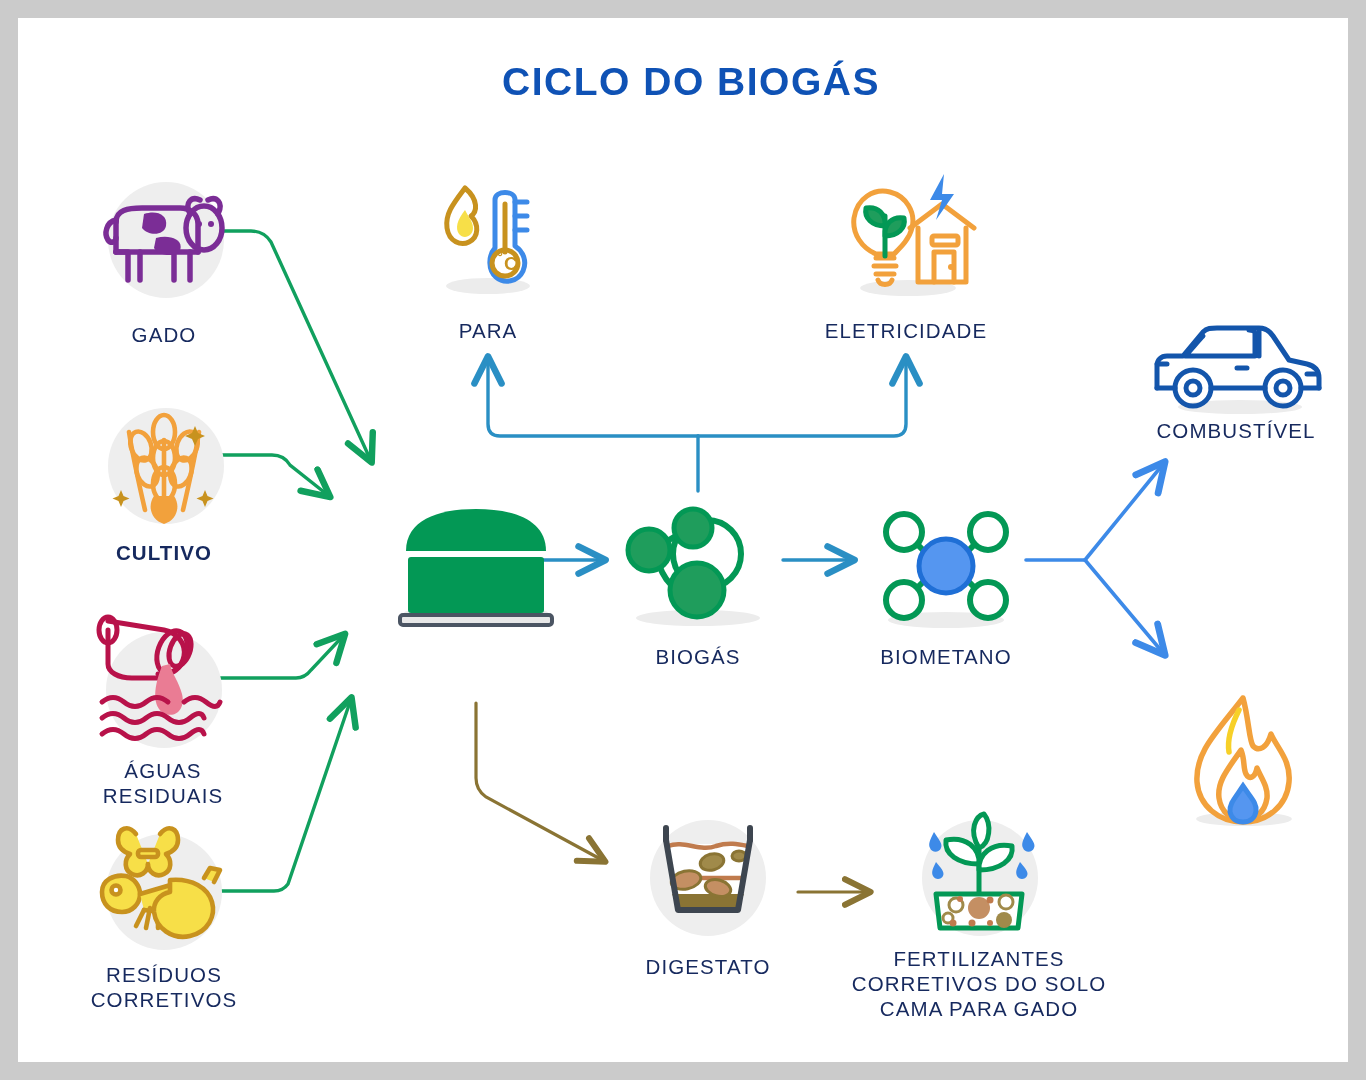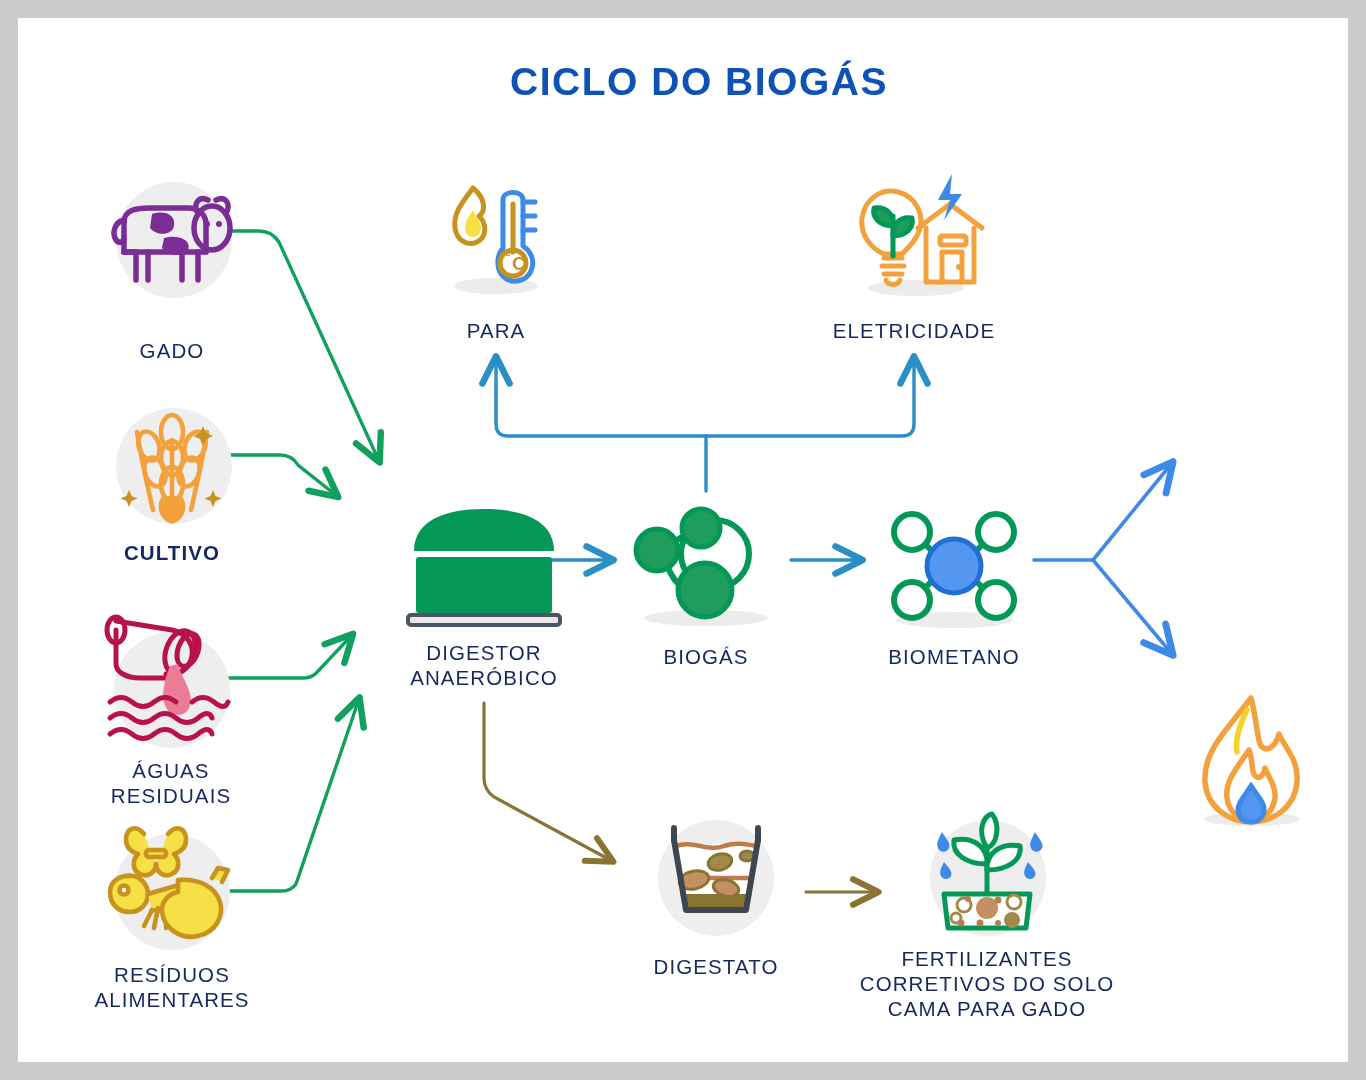--- a/index.html
+++ b/index.html
@@ -8,21 +8,21 @@
     background:#cbcbcb;
     font-family:"Liberation Sans", sans-serif;
     overflow:hidden;
   }
   #canvas{
     position:absolute;
     left:18px;top:18px;
     width:1330px;height:1044px;
     background:#ffffff;
   }
-  #stage{position:absolute;left:16px;top:0;width:1330px;height:1044px;}
+  #stage{position:absolute;left:8px;top:0;width:1330px;height:1044px;}
 
   .title{
     position:absolute;
     left:0;top:42px;width:1330px;
     text-align:center;
     font-size:39px;
     font-weight:bold;
     letter-spacing:1.5px;
     color:#0f52b5;
   }
@@ -117,21 +117,21 @@
             <path d="M96,34 C90,22 98,16 106,20"></path>
             <path d="M124,34 C130,22 122,16 114,20"></path>
             <path d="M22,40 C12,42 10,54 14,60 C17,64 22,62 22,58"></path>
           </g>
           <path d="M50,34 C62,30 74,34 72,46 C70,56 54,56 48,48 Z" fill="#7b2d96"></path>
           <path d="M62,58 C76,54 90,60 86,70 C82,78 64,76 60,68 Z" fill="#7b2d96"></path>
           <circle cx="105" cy="44" r="3" fill="#7b2d96"></circle>
           <circle cx="117" cy="44" r="3" fill="#7b2d96"></circle>
         </svg>
       </div>
-      <div class="label" style="top:152px;margin-top:16px;">GADO</div>
+      <div class="label" style="top:152px;">GADO</div>
     </div>
 
     <div class="node" style="left:38px;top:370px;width:200px;font-weight:bold;">
       <div class="disc" style="left:44px;top:20px;width:116px;height:116px;"></div>
       <div class="icon-wrap" style="height:140px;">
         <svg width="130" height="140" viewBox="0 0 130 140">
           <g fill="none" stroke="#f2a13c" stroke-width="4.6" stroke-linecap="round" stroke-linejoin="round">
             <path d="M65,124 L65,52"></path>
             <path d="M46,122 C40,96 34,70 30,44"></path>
             <path d="M84,122 C90,96 96,70 100,44"></path>
@@ -193,21 +193,21 @@
             <path d="M56,76 L90,66 L84,82 L96,96 L60,92"></path>
             <path d="M60,92 L52,108 M66,90 L62,110 M74,88 L74,110 M82,88 L86,108"></path>
           </g>
           <g fill="#f7df48" stroke="#c8921e" stroke-width="4.6" stroke-linecap="round" stroke-linejoin="round">
             <path d="M86,62 C108,60 124,70 128,84 C132,98 124,114 106,118 C88,122 72,110 70,94 C69,84 76,76 86,74 Z"></path>
             <path d="M120,60 L126,50 L136,52 L130,64"></path>
           </g>
         </svg>
       </div>
       <div class="label" style="top:144px;">RESÍDUOS
-ALIMENTARES</div>
+CORRETIVOS</div>
     </div>
 
     <div class="node" style="left:372px;top:146px;width:180px;">
       <div class="shadow" style="left:48px;top:114px;width:84px;height:16px;"></div>
       <div class="icon-wrap" style="height:136px;">
         <svg width="130" height="130" viewBox="0 0 130 130">
           <g fill="none" stroke="#c8921e" stroke-width="5" stroke-linecap="round" stroke-linejoin="round">
             <path d="M42,18 C30,34 22,44 24,58 C26,72 38,76 46,72 C56,67 56,54 48,46 C54,42 56,30 42,18 Z"></path>
           </g>
           <path d="M42,40 C34,50 32,58 36,64 C41,70 50,66 50,58 C50,52 46,48 42,40 Z" fill="#f7df48"></path>
@@ -257,22 +257,20 @@
 
     <div class="node" style="left:330px;top:482px;width:240px;">
       <div class="shadow" style="left:48px;top:106px;width:144px;height:14px;"></div>
       <div class="icon-wrap" style="height:128px;">
         <svg width="180" height="125" viewBox="0 0 180 125">
           <path d="M20,48 C20,18 50,6 90,6 C130,6 160,18 160,48 Z" fill="#039855"></path>
           <rect x="22" y="54" width="136" height="56" rx="3" fill="#039855"></rect>
           <rect x="14" y="112" width="152" height="10" rx="3" fill="#e8e8e8" stroke="#4b5563" stroke-width="4"></rect>
         </svg>
       </div>
-      <div class="label" style="top:140px;">DIGESTOR
-ANAERÓBICO</div>
     </div>
 
     <div class="node" style="left:582px;top:482px;width:180px;">
       <div class="shadow" style="left:28px;top:110px;width:124px;height:16px;"></div>
       <div class="icon-wrap" style="height:130px;">
         <svg width="150" height="128" viewBox="0 0 150 128">
           <g fill="none" stroke="#039855" stroke-width="6">
             <circle cx="84" cy="52" r="34"></circle>
             <path d="M36,44 L56,32"></path>
             <path d="M34,56 C40,80 54,90 64,92"></path>
@@ -297,20 +295,39 @@
             <circle cx="117" cy="30" r="18"></circle>
             <circle cx="33" cy="98" r="18"></circle>
             <circle cx="117" cy="98" r="18"></circle>
           </g>
           <circle cx="75" cy="64" r="27" fill="#5596f0" stroke="#1f6fd6" stroke-width="5"></circle>
         </svg>
       </div>
       <div class="label" style="top:144px;">BIOMETANO</div>
     </div>
 
+    <div class="node" style="left:1090px;top:300px;width:240px;">
+      <div class="shadow" style="left:62px;top:82px;width:124px;height:14px;"></div>
+      <div class="icon-wrap" style="height:100px;">
+        <svg width="190" height="96" viewBox="0 0 190 96">
+          <g fill="none" stroke="#1355ab" stroke-width="5" stroke-linecap="round" stroke-linejoin="round">
+            <path d="M16,66 L16,44 C16,38 20,34 26,34 L42,34 L62,10 C66,6 70,6 76,6 L118,6 C124,6 128,8 132,14 L148,38 L166,42 C174,44 178,48 178,56 L178,66"></path>
+            <path d="M16,66 L34,66 M70,66 L124,66 M160,66 L178,66"></path>
+            <path d="M62,14 C58,18 48,30 44,34 L114,34 L114,12 C114,9 112,8 108,8"></path>
+            <path d="M118,8 L118,34"></path>
+            <circle cx="52" cy="66" r="18"></circle>
+              <circle cx="52" cy="66" r="7"></circle>
+            <circle cx="142" cy="66" r="18"></circle>
+              <circle cx="142" cy="66" r="7"></circle>
+            <path d="M16,42 L26,42 M96,46 L106,46 M166,52 L176,52"></path>
+          </g>
+        </svg>
+      </div>
+      <div class="label" style="top:100px;">COMBUSTÍVEL</div>
+    </div>
 
     <div class="node" style="left:1096px;top:668px;width:240px;">
       <div class="shadow" style="left:74px;top:126px;width:96px;height:14px;"></div>
       <div class="icon-wrap" style="height:146px;">
         <svg width="150" height="142" viewBox="0 0 150 142">
           <g fill="none" stroke="#f2a13c" stroke-width="5.5" stroke-linecap="round" stroke-linejoin="round">
             <path d="M76,8 C50,42 28,62 30,92 C32,116 52,132 76,132 C100,132 120,116 122,92 C124,70 110,58 104,44 C100,58 92,62 86,56 C82,50 82,30 76,8 Z"></path>
             <path d="M74,60 C60,80 50,92 52,108 C54,122 64,130 76,130 C88,130 98,122 100,108 C101,96 94,88 90,78 C88,88 82,90 79,84 C76,78 78,70 74,60 Z"></path>
           </g>
           <path d="M72,20 C64,36 60,50 62,62" fill="none" stroke="#f7d028" stroke-width="5.5" stroke-linecap="round"></path>

